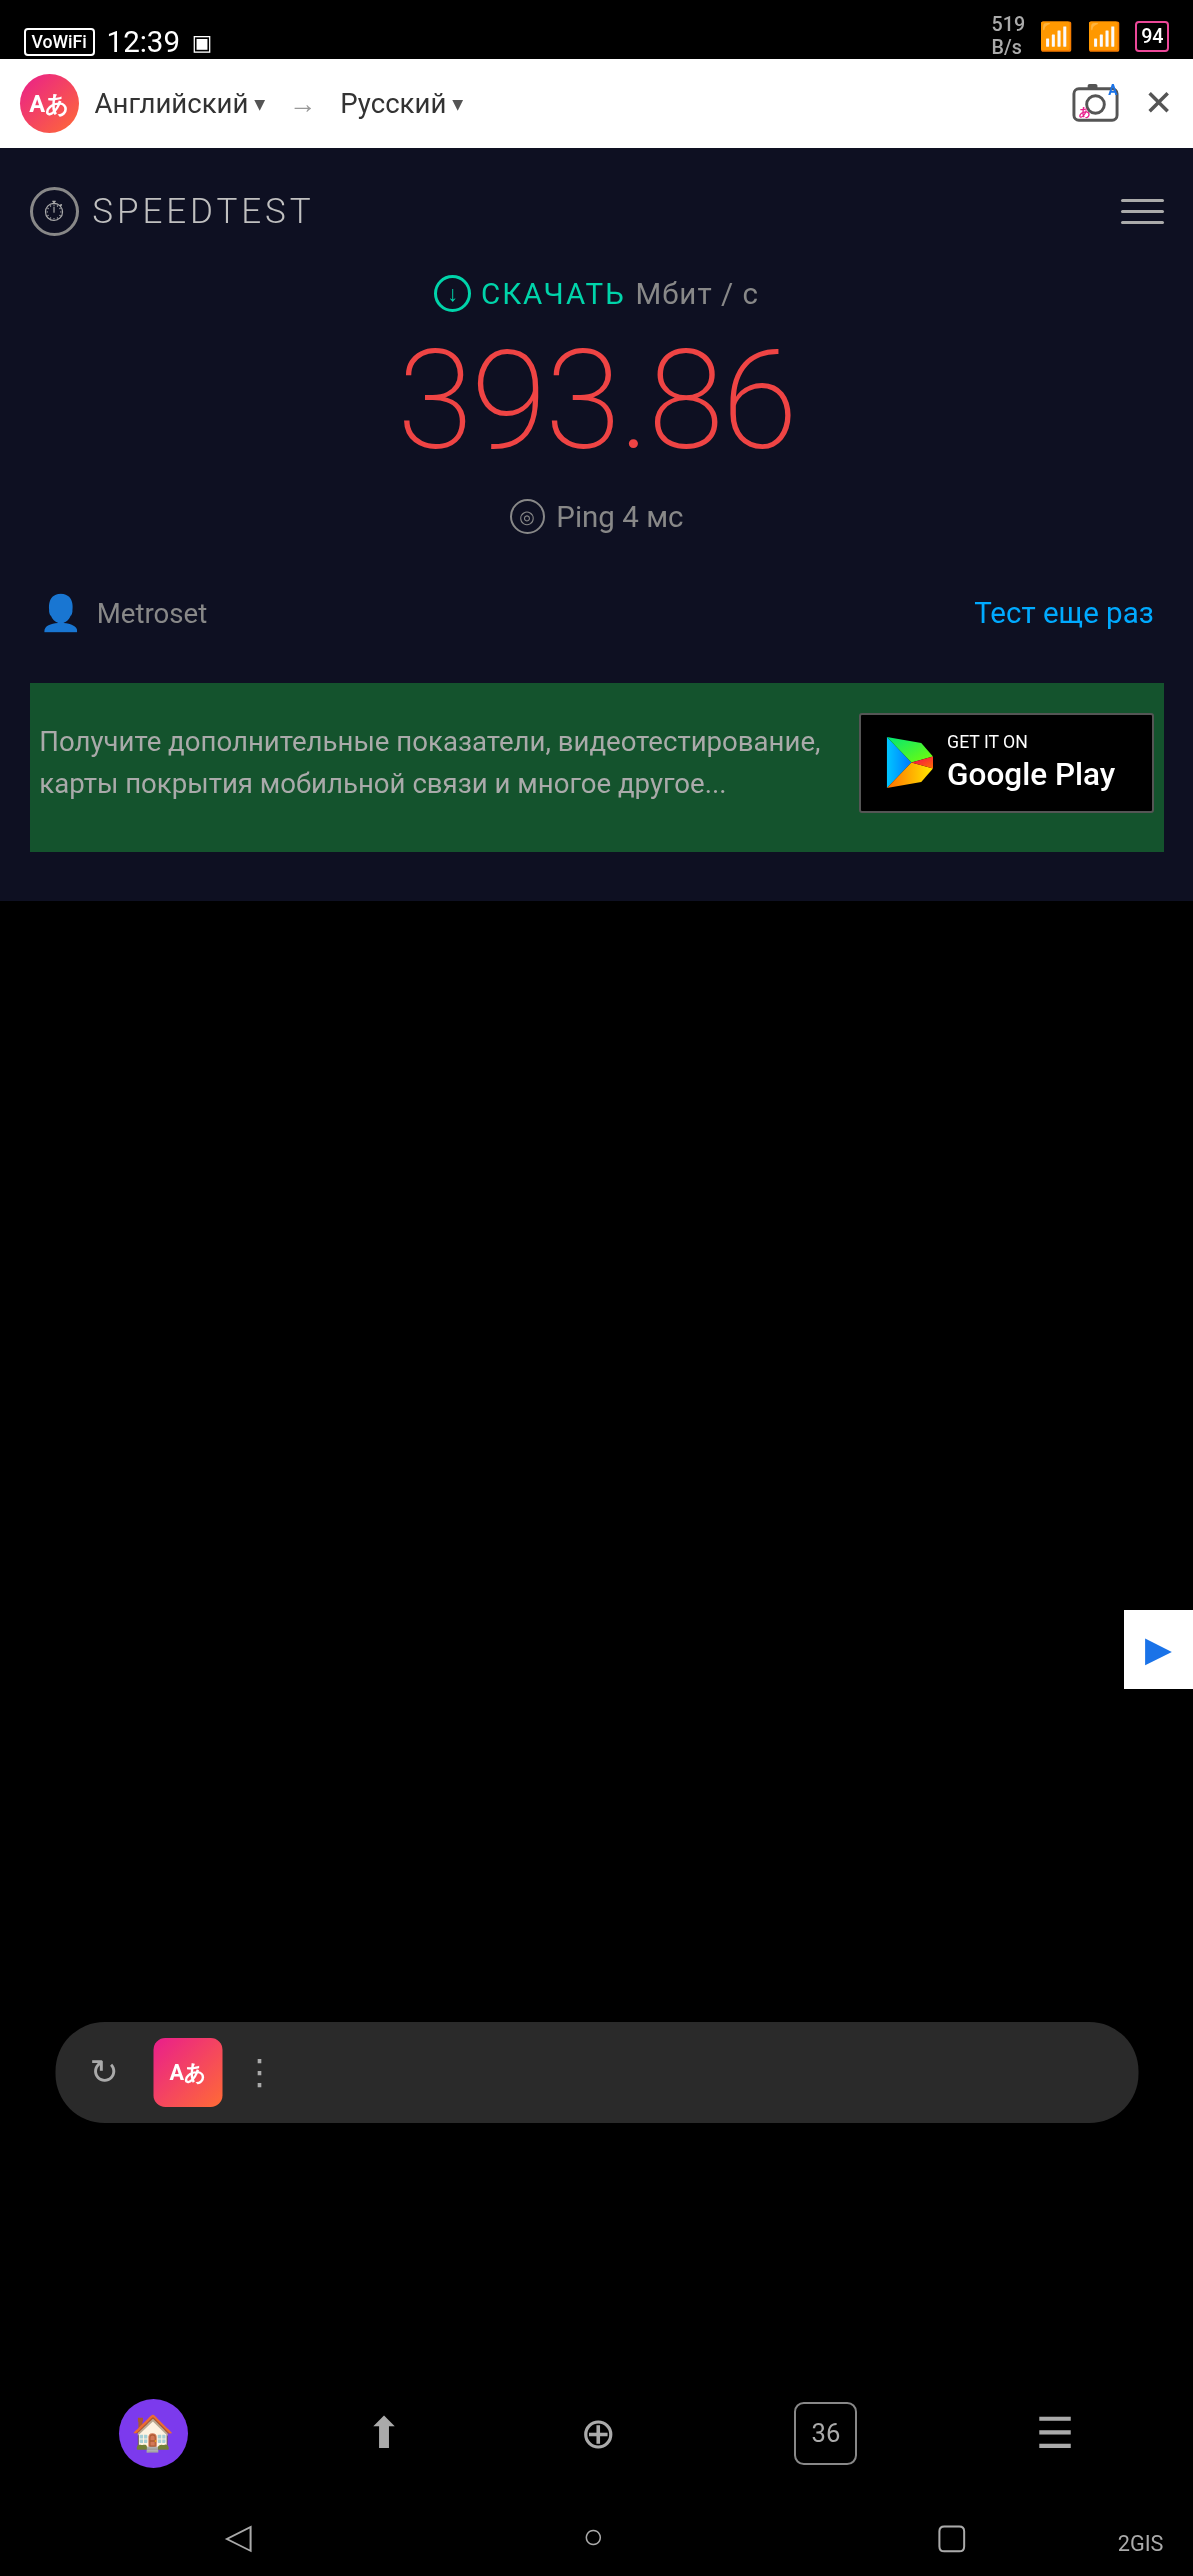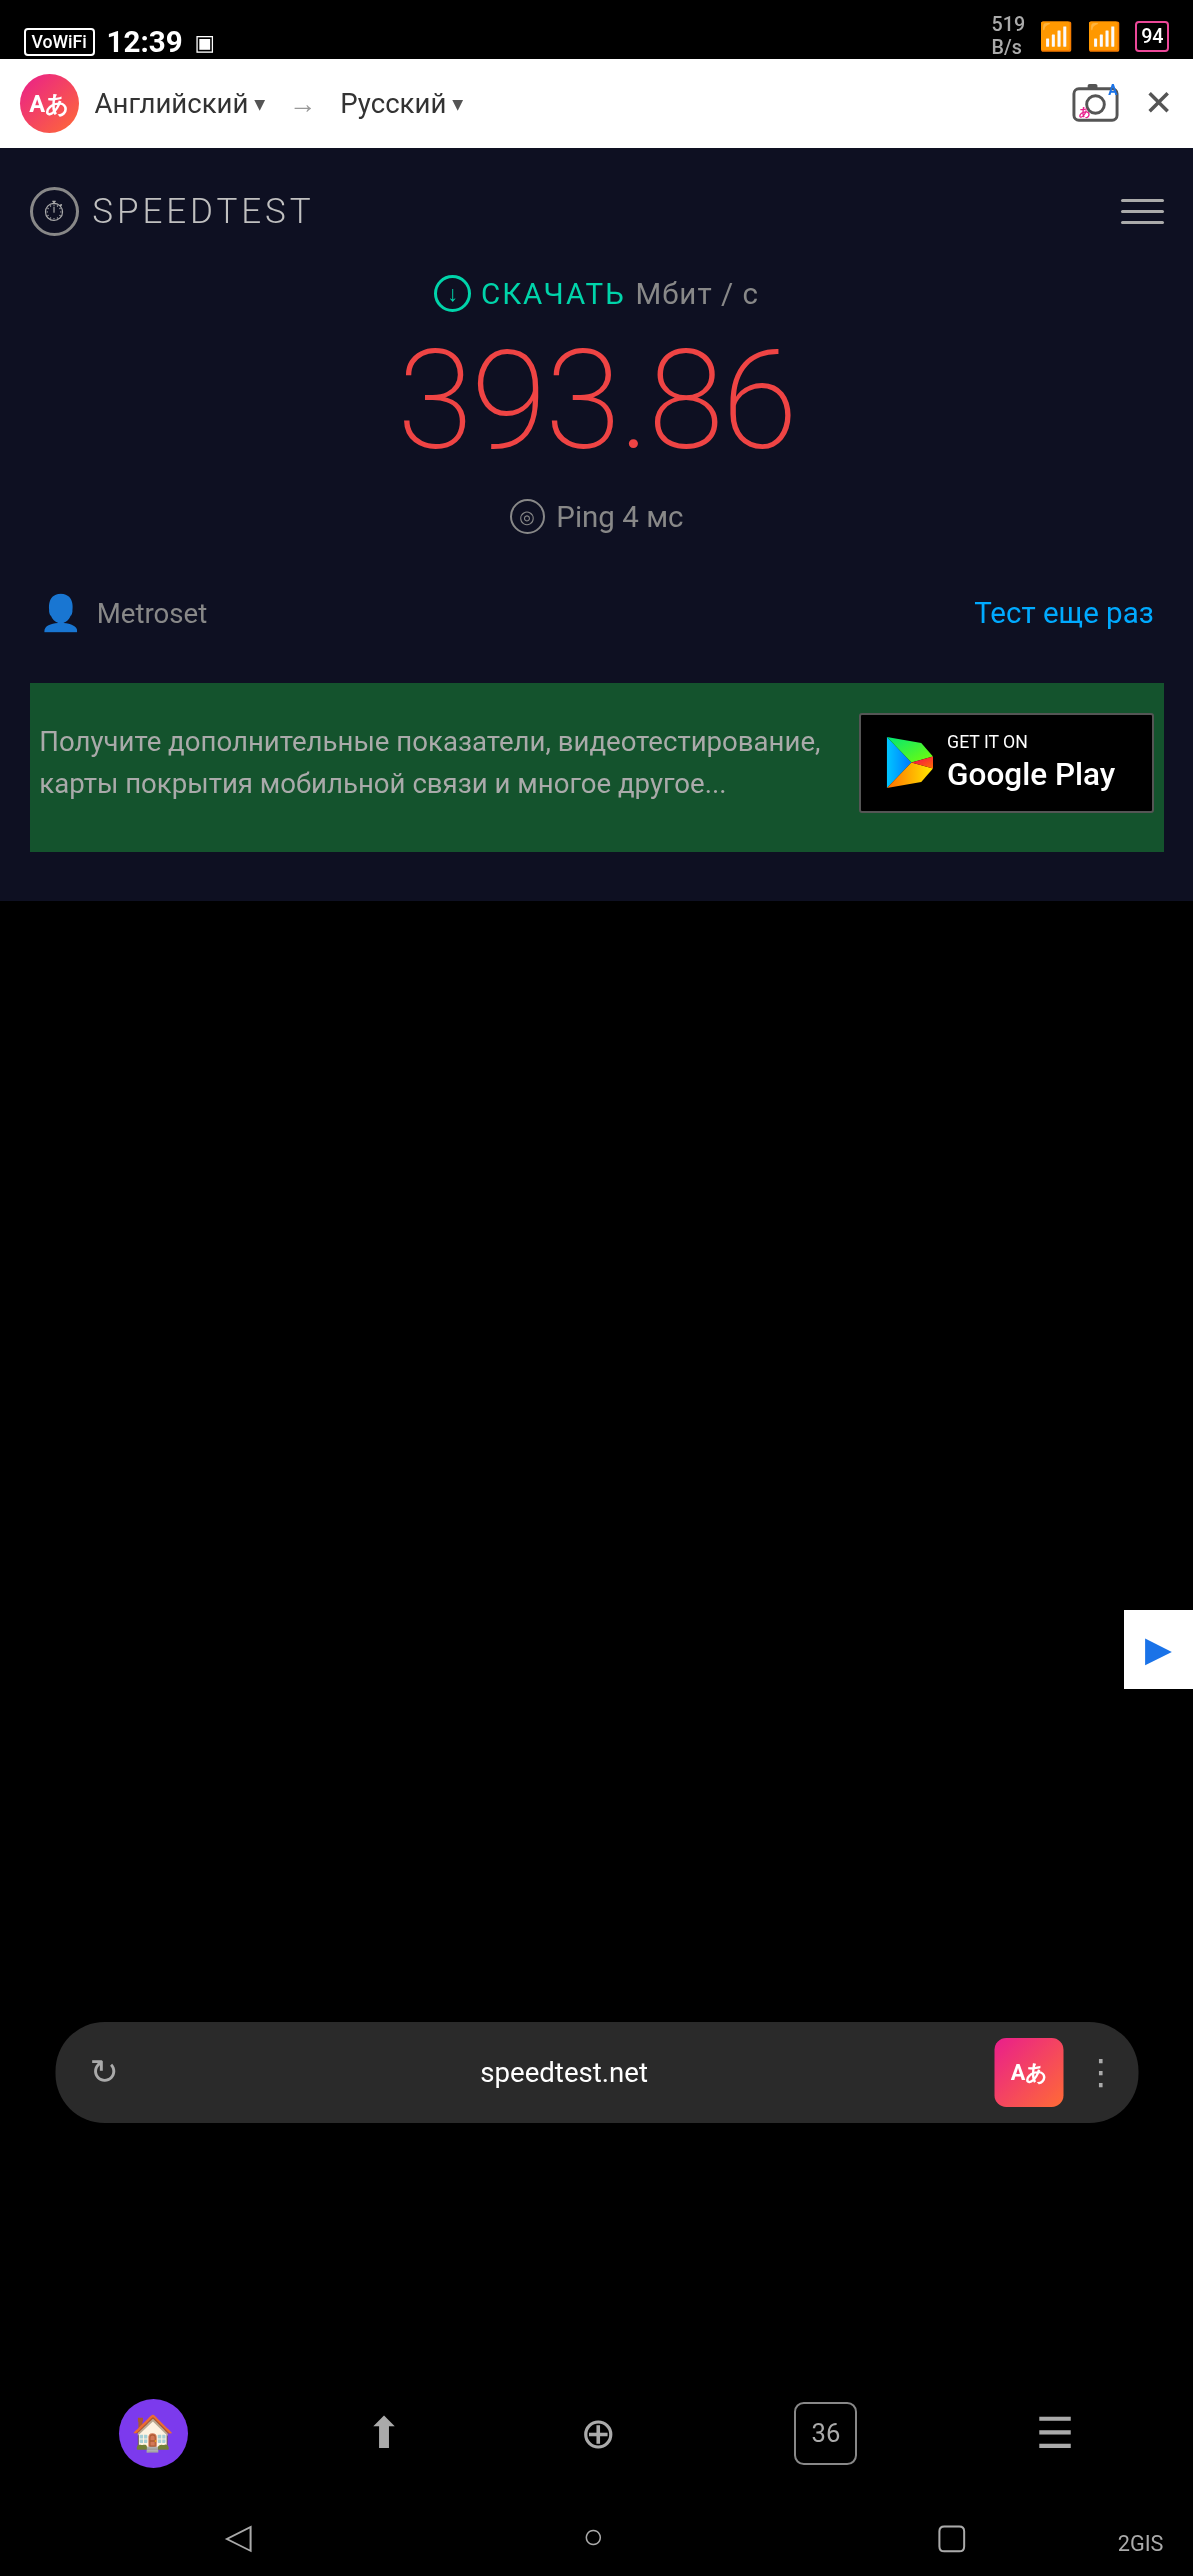--- a/index.html
+++ b/index.html
@@ -21,21 +21,21 @@
       align-items: flex-end;
       justify-content: space-between;
       padding: 0 23.6px;
       color: #fff;
       font-size: 25.6px;
       font-weight: 500;
     }
     .status-left { display: flex; align-items: center; gap: 11.8px; }
     .status-right { display: flex; align-items: center; gap: 13.8px; }
     .vowifi { font-size: 21.7px; color: #fff; border: 2px solid #fff; padding: 2px 5.9px; border-radius: 3.9px; font-size: 17.7px; }
-    .status-time { font-size: 29.5px; font-weight: bold; }
+    .status-time { font-size: 29.5px; font-weight: normal; }
     .battery-icon {
       display: flex; align-items: center; gap: 3px;
       border: 2px solid #ec4899; border-radius: 3.9px; padding: 2px 3.9px;
       font-size: 19.7px;
     }
 
     
     .translation-bar {
       width: 100%;
       height: 89px;
@@ -402,21 +402,20 @@
 
 <div class="black-area">
   <div class="ad-badge">
     <span class="ad-play">▶</span>
   </div>
 </div>
 
 <div class="browser-bar-container">
   <div class="browser-bar">
     <div class="reload-btn">↻</div>
-    <span class="url-text">speedtest.net</span>
     <div class="translate-btn-browser">
       <span>Aあ</span>
     </div>
     <span class="more-btn">⋮</span>
   </div>
 </div>
 
 <div class="bottom-nav">
   <div class="nav-home-btn">
     <span style="color:#fff;font-size:35px;">🏠</span>

